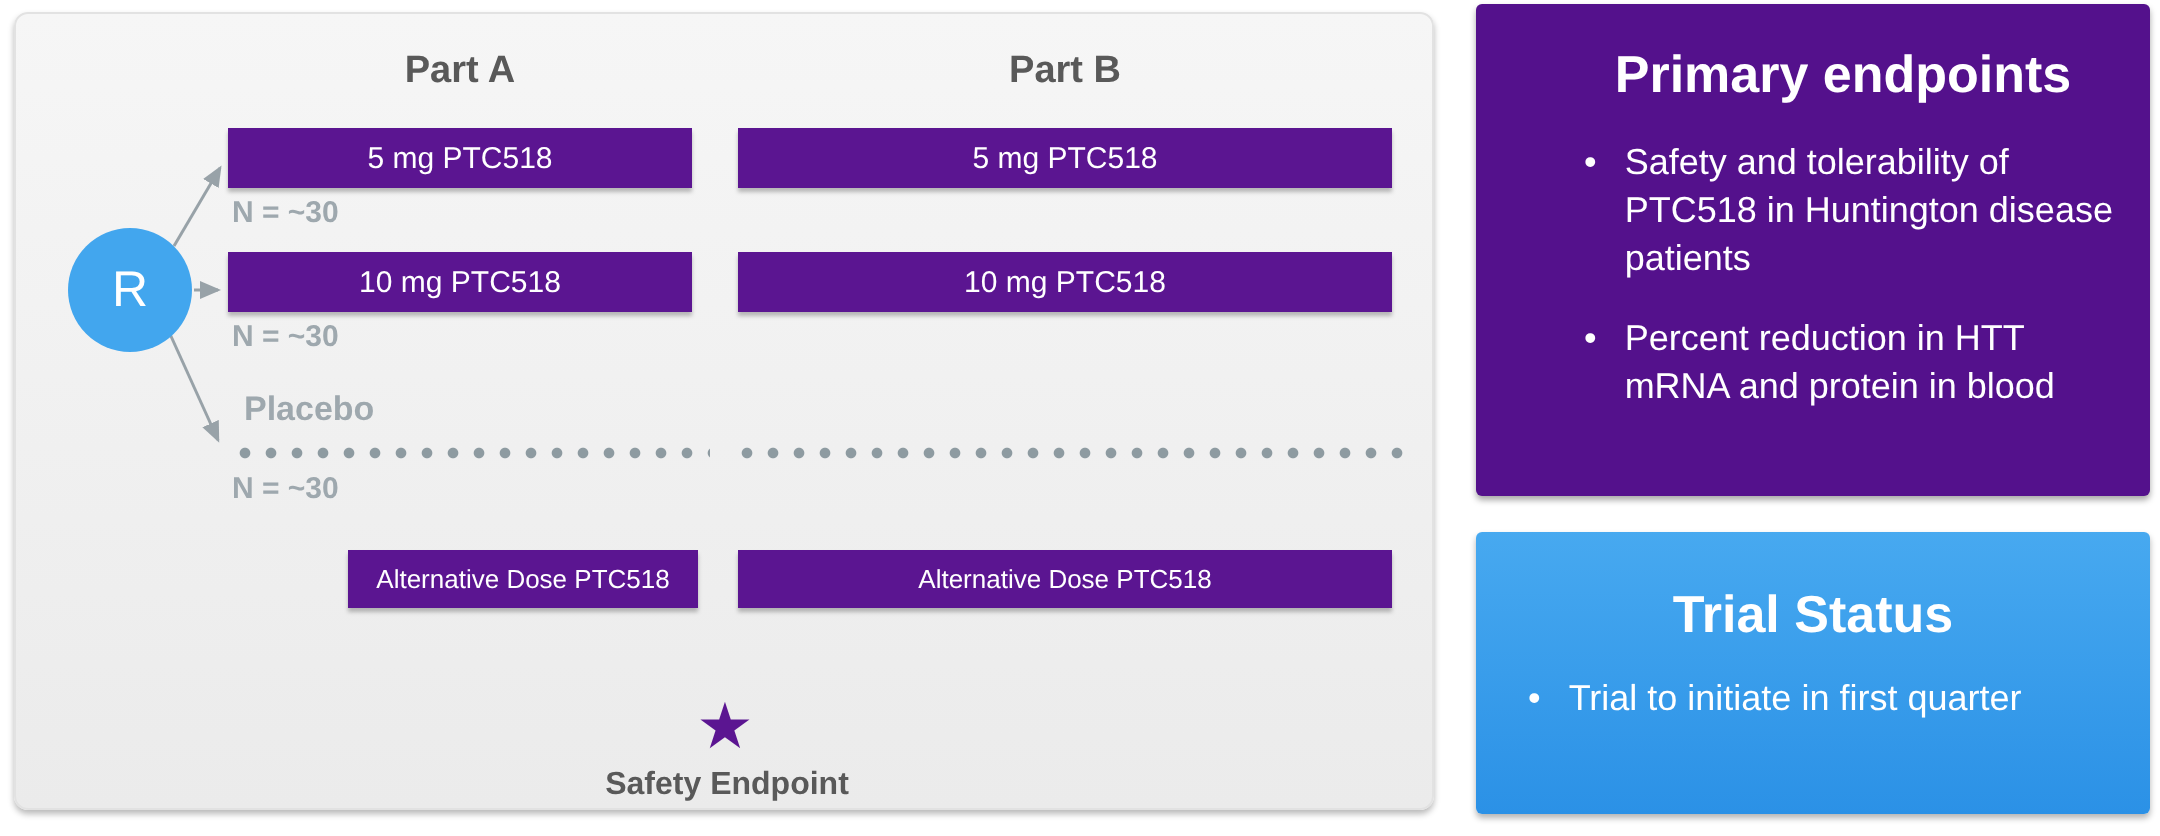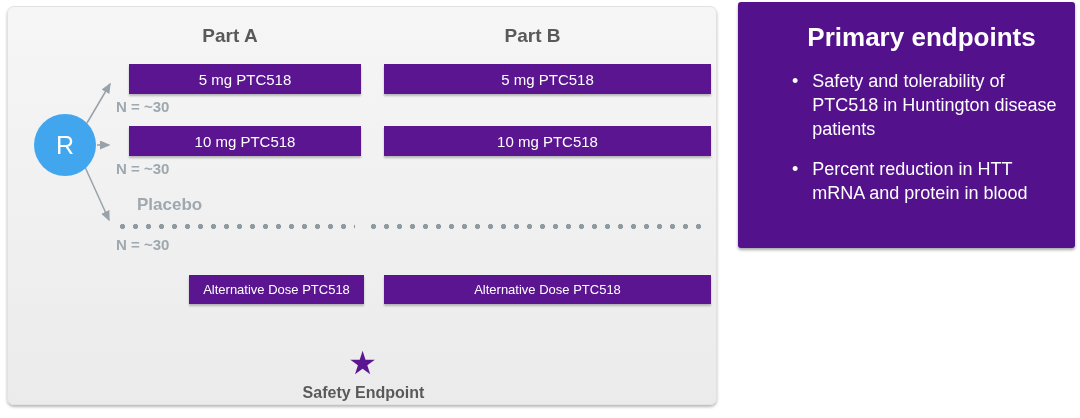--- a/index.html
+++ b/index.html
@@ -23,21 +23,21 @@
     font-size: 19px; font-weight: bold; color: #595959; text-align: center;
   }
   .r-circle {
     left: 26px; top: 107px; width: 62px; height: 62px; border-radius: 50%;
     background: #42a6ee; color: #ffffff; font-size: 25px;
     display: flex; align-items: center; justify-content: center;
   }
   .arm-bar {
     height: 30px; background: #5b1591; color: #ffffff;
     display: flex; align-items: center; justify-content: center;
-    font-size: 15px; box-shadow: 0 2px 2px rgba(0,0,0,0.25); margin-left: 15px;
+    font-size: 15px; box-shadow: 0 2px 2px rgba(0,0,0,0.25);
   }
   .arm-bar.alt { height: 29px; font-size: 13px; }
   .n-label { font-size: 15px; font-weight: bold; color: #9ea8ae; }
   .placebo-label { font-size: 17px; font-weight: bold; color: #9ea8ae; }
   .dotted-line {
     height: 7px;
     background-image: radial-gradient(circle, #8e9ba1 2.4px, rgba(0,0,0,0) 2.9px);
     background-size: 13px 7px; background-repeat: repeat-x; background-position: left center;
   }
   .timeline { display: flex; align-items: center; color: #45455a; font-size: 16px; }
@@ -90,21 +90,21 @@
     <div class="abs r-circle">R</div>
 
     <div class="abs arm-bar" style="left:106px; top:57px; width:232px;">5 mg PTC518</div>
     <div class="abs arm-bar" style="left:361px; top:57px; width:327px;">5 mg PTC518</div>
     <div class="abs n-label" style="left:108px; top:91px;">N = ~30</div>
 
     <div class="abs arm-bar" style="left:106px; top:119px; width:232px;">10 mg PTC518</div>
     <div class="abs arm-bar" style="left:361px; top:119px; width:327px;">10 mg PTC518</div>
     <div class="abs n-label" style="left:108px; top:153px;">N = ~30</div>
 
-    <div class="abs placebo-label" style="left:129px; top:188px;">Placebo</div>
+    <div class="abs placebo-label" style="left:114px; top:188px;">Placebo</div>
     <div class="abs dotted-line" style="left:108px; top:216px; width:239px;"></div>
     <div class="abs dotted-line" style="left:359px; top:216px; width:337px;"></div>
     <div class="abs n-label" style="left:108px; top:229px;">N = ~30</div>
 
     <div class="abs arm-bar alt" style="left:166px; top:268px; width:175px;">Alternative Dose PTC518</div>
     <div class="abs arm-bar alt" style="left:361px; top:268px; width:327px;">Alternative Dose PTC518</div>
 
 
     <div class="abs star" style="left:327px; top:340px; width:55px;">★</div>
     <div class="abs endpoint-label" style="left:258px; top:377px; width:195px;">Safety Endpoint</div>
@@ -117,14 +117,23 @@
         <span class="dot"></span>
         <span>Safety and tolerability of PTC518 in Huntington disease patients</span>
       </div>
       <div class="bullet-row">
         <span class="dot"></span>
         <span>Percent reduction in HTT mRNA and protein in blood</span>
       </div>
     </div>
   </div>
 
+  <div class="info-panel panel-blue">
+    <div class="panel-title">Trial Status</div>
+    <div class="bullet-list">
+      <div class="bullet-row">
+        <span class="dot"></span>
+        <span>Trial to initiate in first quarter</span>
+      </div>
+    </div>
+  </div>
 
 </div>
 
 </body></html>

